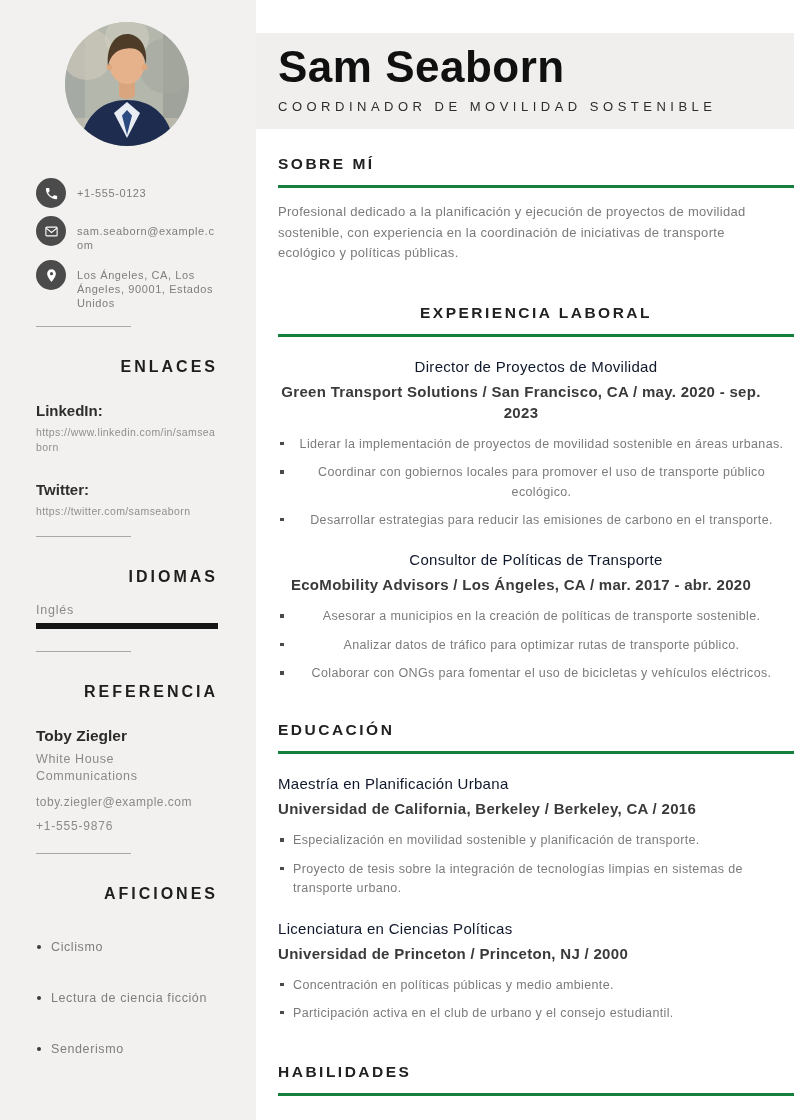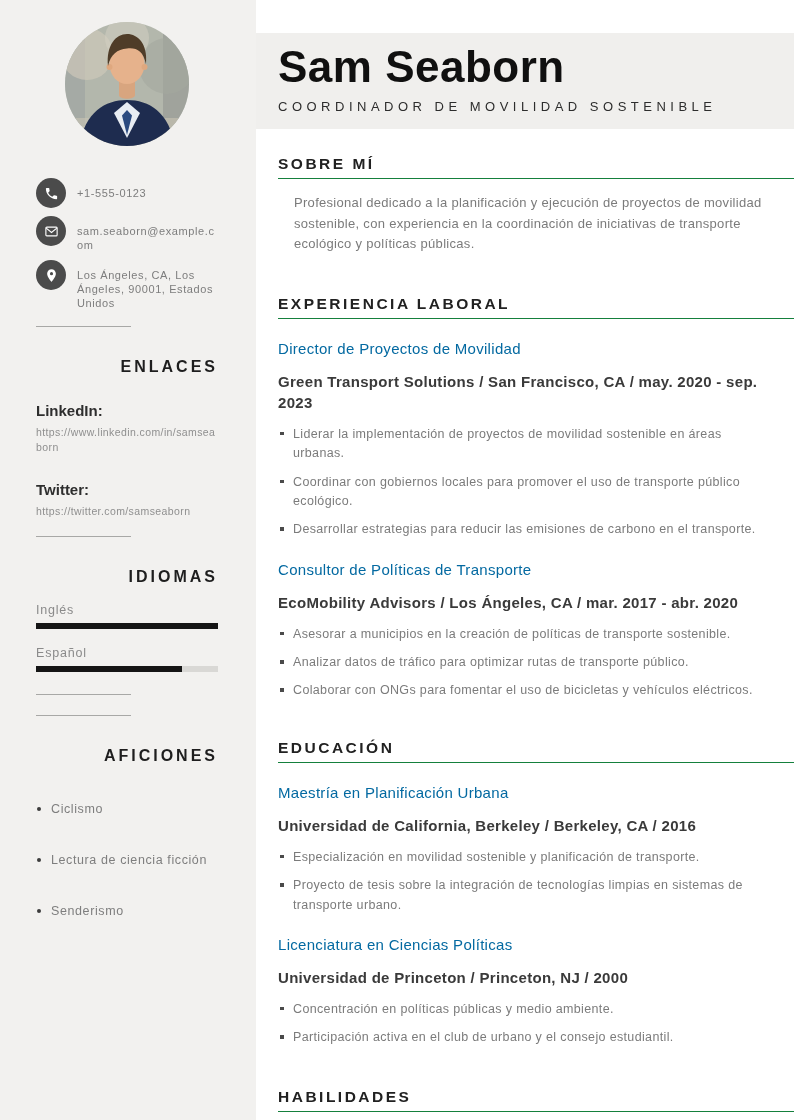--- a/index.html
+++ b/index.html
@@ -68,34 +68,34 @@
   .band {
     margin-top: 33px; background: #f0efed;
     padding: 11px 20px 15px 22px;
   }
   .person-name { font-size: 44px; font-weight: 800; color: #101010; line-height: 1.05; letter-spacing: 0.5px; }
   .person-title { font-size: 13px; font-weight: 500; color: #2d2d2d; letter-spacing: 4.5px; margin-top: 9px; }
 
   .msec { padding-left: 22px; }
   .m-heading {
     font-size: 15.5px; font-weight: 700; letter-spacing: 2.5px; color: #212121;
-    padding-bottom: 5px; border-bottom: 1px solid #15803d;
+    padding-bottom: 12px; border-bottom: 3px solid #15803d;
   }
   .mt-about { margin-top: 26px; }
-  .mt-exp { margin-top: 40px; }
+  .mt-exp { margin-top: 40px; text-align: center; }
   .mt-edu { margin-top: 38px; }
   .mt-skills { margin-top: 40px; }
   .about-text {
     font-size: 13px; color: #7b7b7b; line-height: 1.58; letter-spacing: 0.3px;
-    margin-top: 14px; padding-right: 30px; margin-left: 16px;
+    margin-top: 14px; padding-right: 30px;
   }
   .entry { margin-top: 21px; }
-  .entry-title { font-size: 15px; font-weight: 500; color: #0369a1; letter-spacing: 0.3px; }
-  .entry-meta { font-size: 15px; font-weight: 600; color: #3a3a3a; letter-spacing: 0.3px; line-height: 1.4; margin-top: 14px; padding-right: 30px; }
-  .bullets { list-style: none; margin-top: 12px; padding-right: 24px; }
+  .entry-title { font-size: 15px; font-weight: 500; color: #0f172a; letter-spacing: 0.3px; }
+  .entry-meta { font-size: 15px; font-weight: 600; color: #3a3a3a; letter-spacing: 0.3px; line-height: 1.4; margin-top: 6px; padding-right: 30px; }
+  .bullets { list-style: none; margin-top: 12px; padding-right: 4px; }
   .bullets li {
     position: relative; padding-left: 15px; margin-bottom: 9px;
     font-size: 12.5px; color: #7b7b7b; letter-spacing: 0.35px; line-height: 1.55;
   }
   .bullets li::before {
     content: ""; position: absolute; left: 2px; top: 7px;
     width: 3.5px; height: 3.5px; background: #4a4a4a;
   }
   .skills-grid {
     display: grid; grid-template-columns: 170px 170px;
@@ -171,30 +171,31 @@
     <div class="sb-div"></div>
 
     <section>
       <h3 class="sb-heading">IDIOMAS</h3>
       <div class="lang-item">
         <div class="lang-name">Inglés</div>
         <div class="bar-track">
           <div class="bar-fill" style="width: 100%;"></div>
         </div>
       </div>
-      <div class="lang-item">
-        <div class="lang-name">Español</div>
-        <div class="bar-track">
-          <div class="bar-fill" style="width: 80%;"></div>
-        </div>
-      </div>
     </section>
 
     <div class="sb-div" style="margin-top:22px;"></div>
 
+    <section>
+      <h3 class="sb-heading">REFERENCIA</h3>
+      <div class="ref-name">Toby Ziegler</div>
+      <div class="ref-org">White House Communications</div>
+      <div class="ref-email">toby.ziegler@example.com</div>
+      <div class="ref-phone">+1-555-9876</div>
+    </section>
 
     <div class="sb-div" style="margin-top:20px;"></div>
 
     <section>
       <h3 class="sb-heading">AFICIONES</h3>
       <ul class="hobby-list">
         <li>Ciclismo</li>
         <li>Lectura de ciencia ficción</li>
         <li>Senderismo</li>
       </ul>

